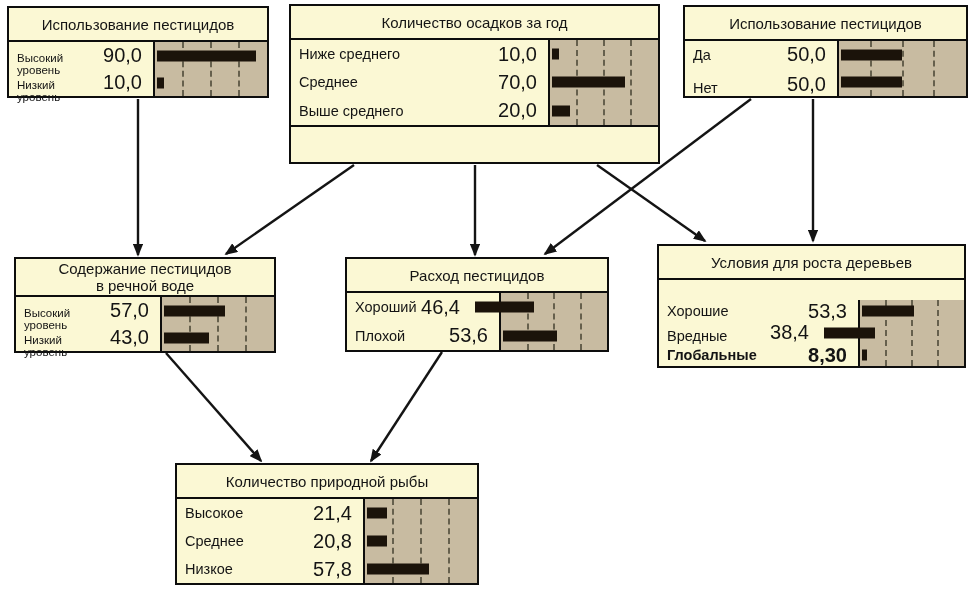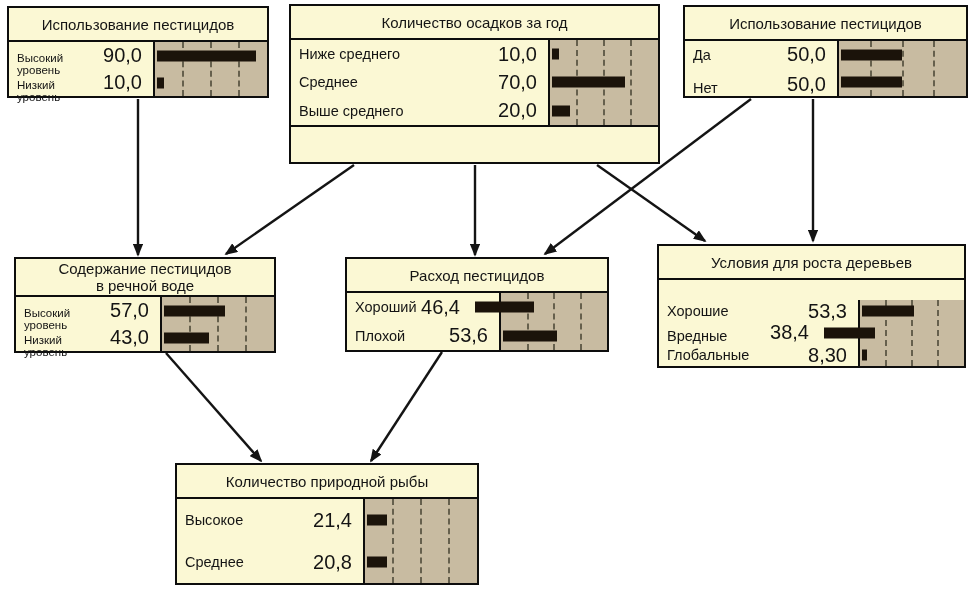--- a/index.html
+++ b/index.html
@@ -279,21 +279,21 @@
               <div class="row">
                 <div class="labelcell" style="width: 161px; align-items: flex-end;">
                   <div class="lbl">Вредные</div>
                   <div class="val">38,4</div>
                 </div>
                 <div class="barcell">
                   <div class="bar" style="width: calc(38.4% - 4px); background: rgb(27, 19, 10);"></div>
                 </div>
               </div>
               <div class="row">
-                <div class="labelcell" style="width: 199px;">
+                <div class="labelcell" style="width: 199px; font-weight: bold;">
                   <div class="lbl">Глобальные</div>
                   <div class="val">8,30</div>
                 </div>
                 <div class="barcell">
                   <div class="bar" style="width: calc(8.3% - 4px); background: rgb(27, 19, 10);"></div>
                 </div>
               </div>
             </div>
           </div>
         </div>
@@ -317,20 +317,29 @@
                   <div class="bar" style="width: calc(21.4% - 4px); background: rgb(27, 19, 10);"></div>
                 </div>
               </div>
               <div class="row">
                 <div class="labelcell" style="width: 186px;">
                   <div class="lbl">Среднее</div>
                   <div class="val">20,8</div>
                 </div>
                 <div class="barcell">
                   <div class="bar" style="width: calc(20.8% - 4px); background: rgb(27, 19, 10);"></div>
+                </div>
+              </div>
+              <div class="row">
+                <div class="labelcell" style="width: 186px;">
+                  <div class="lbl">Низкое</div>
+                  <div class="val">57,8</div>
+                </div>
+                <div class="barcell">
+                  <div class="bar" style="width: calc(57.8% - 4px); background: rgb(27, 19, 10);"></div>
                 </div>
               </div>
             </div>
           </div>
         </div>
       </div>
     </div>
 </div>
 
 </body></html>

